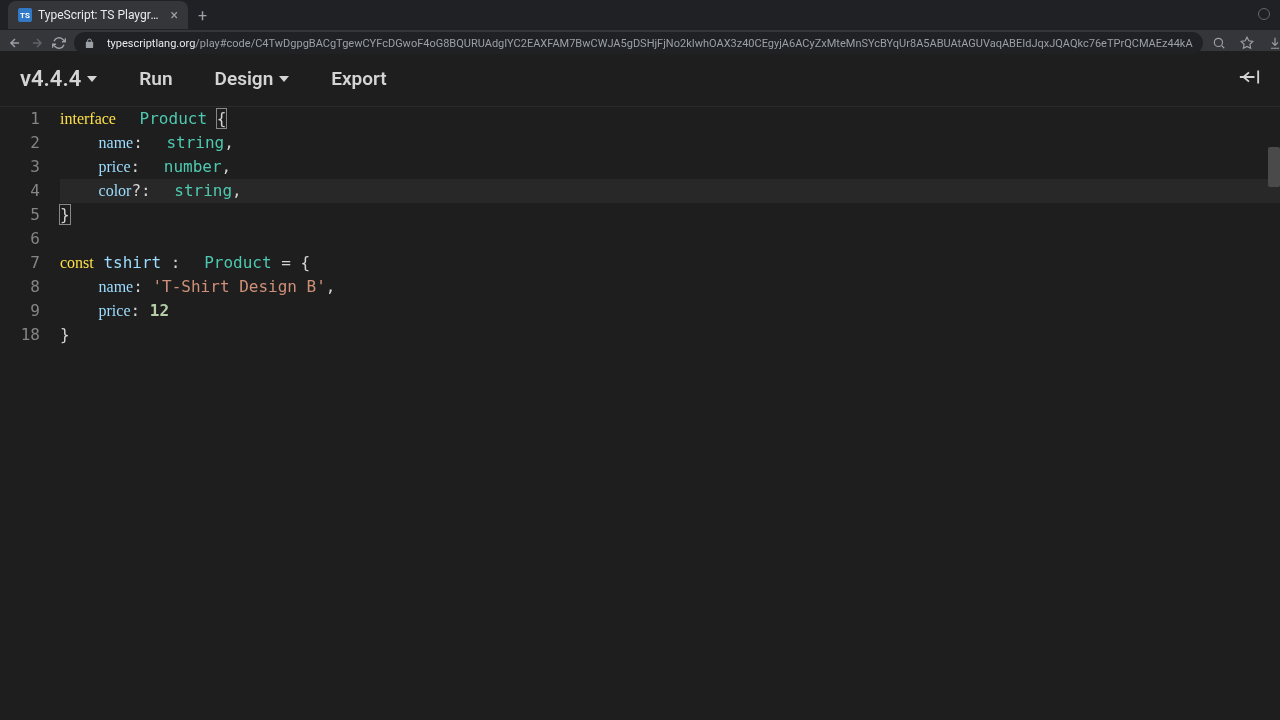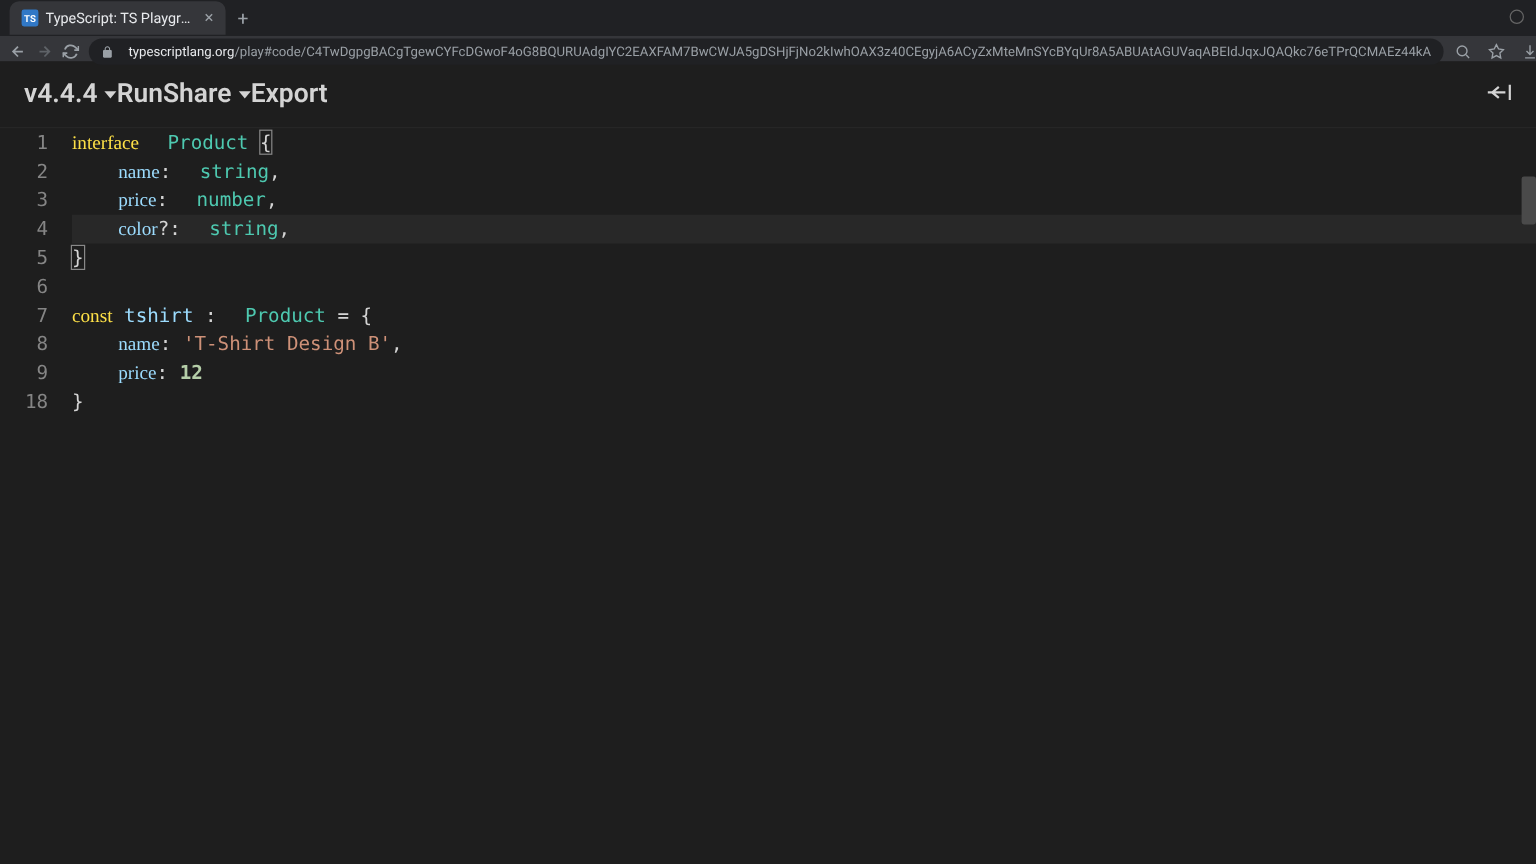--- a/index.html
+++ b/index.html
@@ -107,39 +107,41 @@
   align-items: center;
 }
 
 
 .playground-toolbar {
   background: #1e1e1e;
   height: 56px;
   display: flex;
   align-items: center;
   padding: 16px 20px;
+  gap: 30px;
   border-bottom: 1px solid #2a2a2a;
 }
 .version-select {
   font-size: 22px;
   font-weight: 600;
   color: #d4d4d4;
   display: flex;
   align-items: center;
   gap: 6px;
   cursor: pointer;
 }
 .toolbar-item {
-  font-size: 22px;
+  font-size: 19px;
   font-weight: 600;
   color: #d4d4d4;
   cursor: pointer;
   display: flex;
   align-items: center;
   gap: 6px;
+  margin-left: 12px;
 }
 .caret {
   width: 0;
   height: 0;
   border-left: 5px solid transparent;
   border-right: 5px solid transparent;
   border-top: 6px solid #d4d4d4;
 }
 .collapse-btn {
   margin-left: auto;
@@ -266,21 +268,21 @@
   </div>
 </div>
 
 <div class="playground-toolbar">
   <div class="version-select">
     <span>v4.4.4</span>
     <span class="caret"></span>
   </div>
   <div class="toolbar-item">Run</div>
   <div class="toolbar-item">
-    <span>Share</span>
+    <span>Design</span>
     <span class="caret"></span>
   </div>
   <div class="toolbar-item">Export</div>
   <div class="collapse-btn">
     <svg width="22" height="18" viewBox="0 0 24 18" fill="none" stroke="currentColor" stroke-width="2">
         <path d="M22 2v14M2 9h16M12 4l-6 5 6 5"></path>
       </svg>
   </div>
 </div>
 

